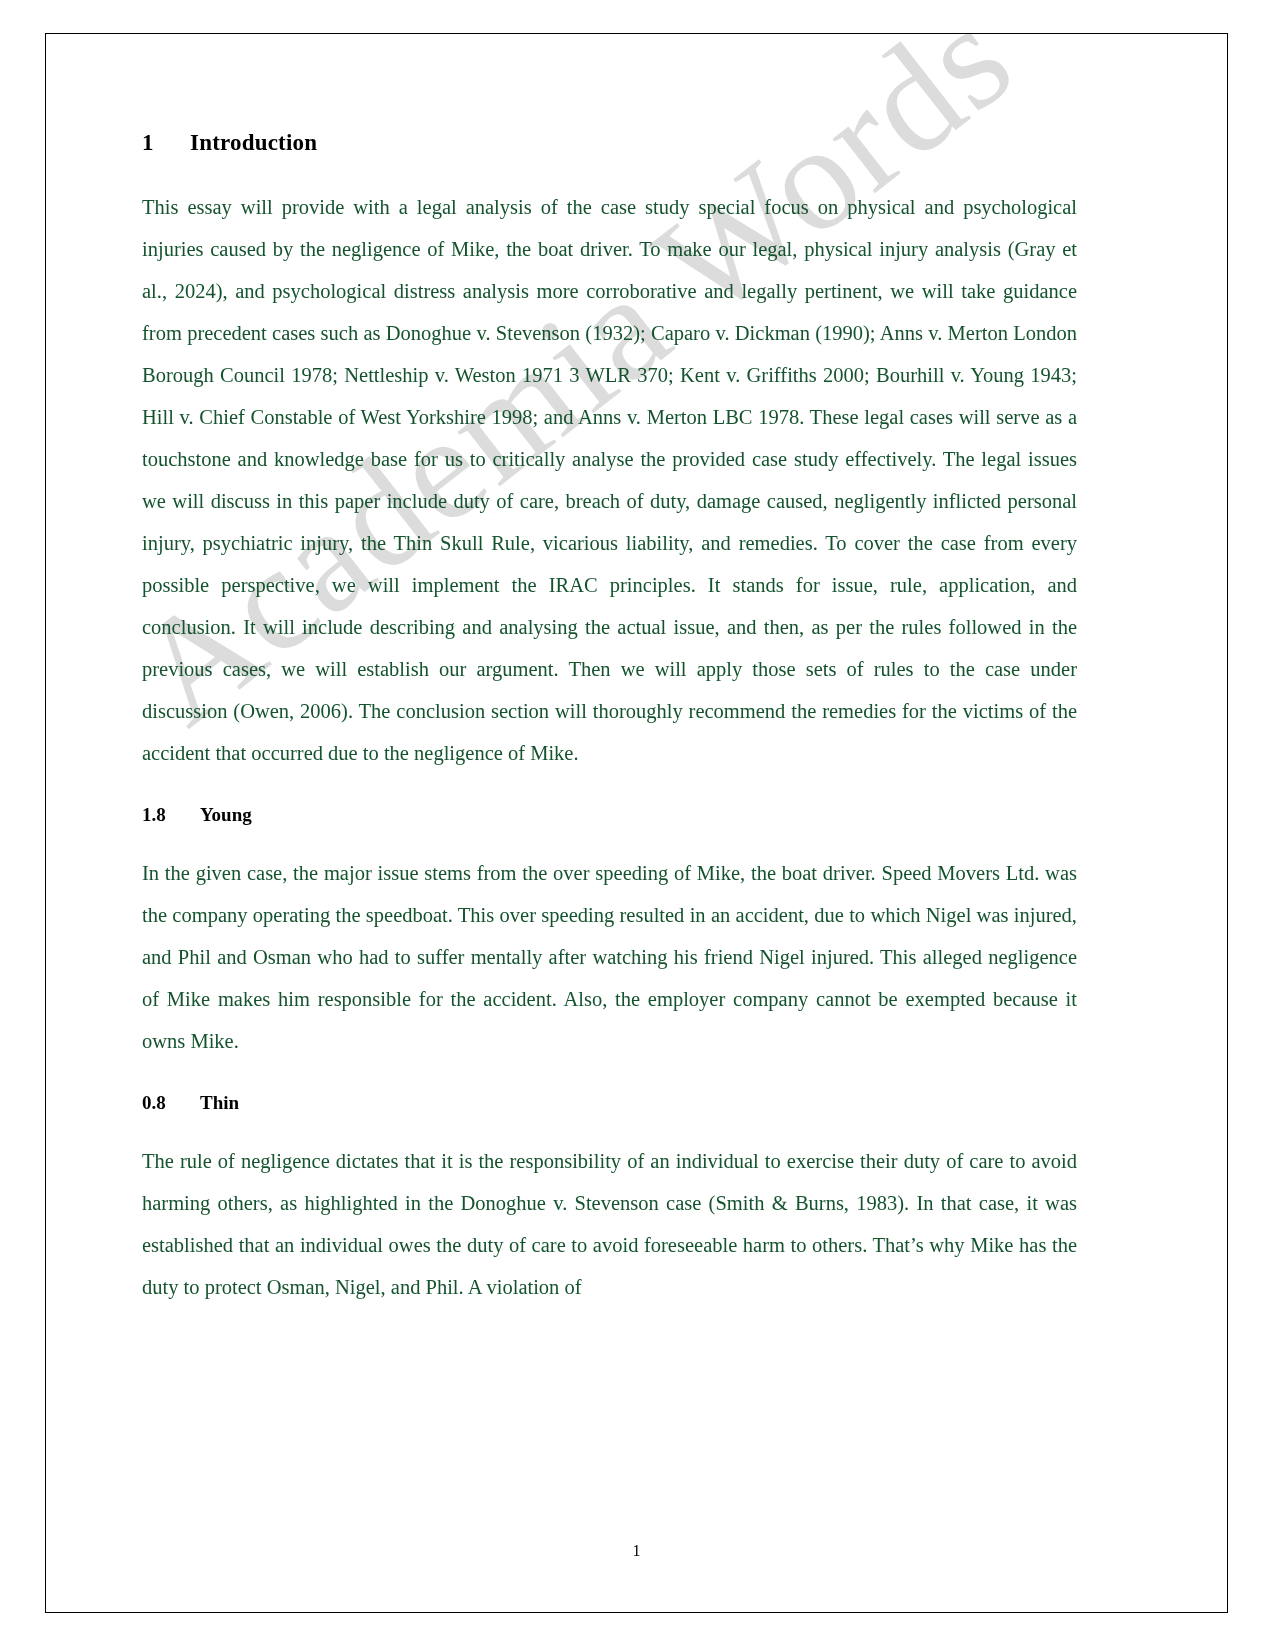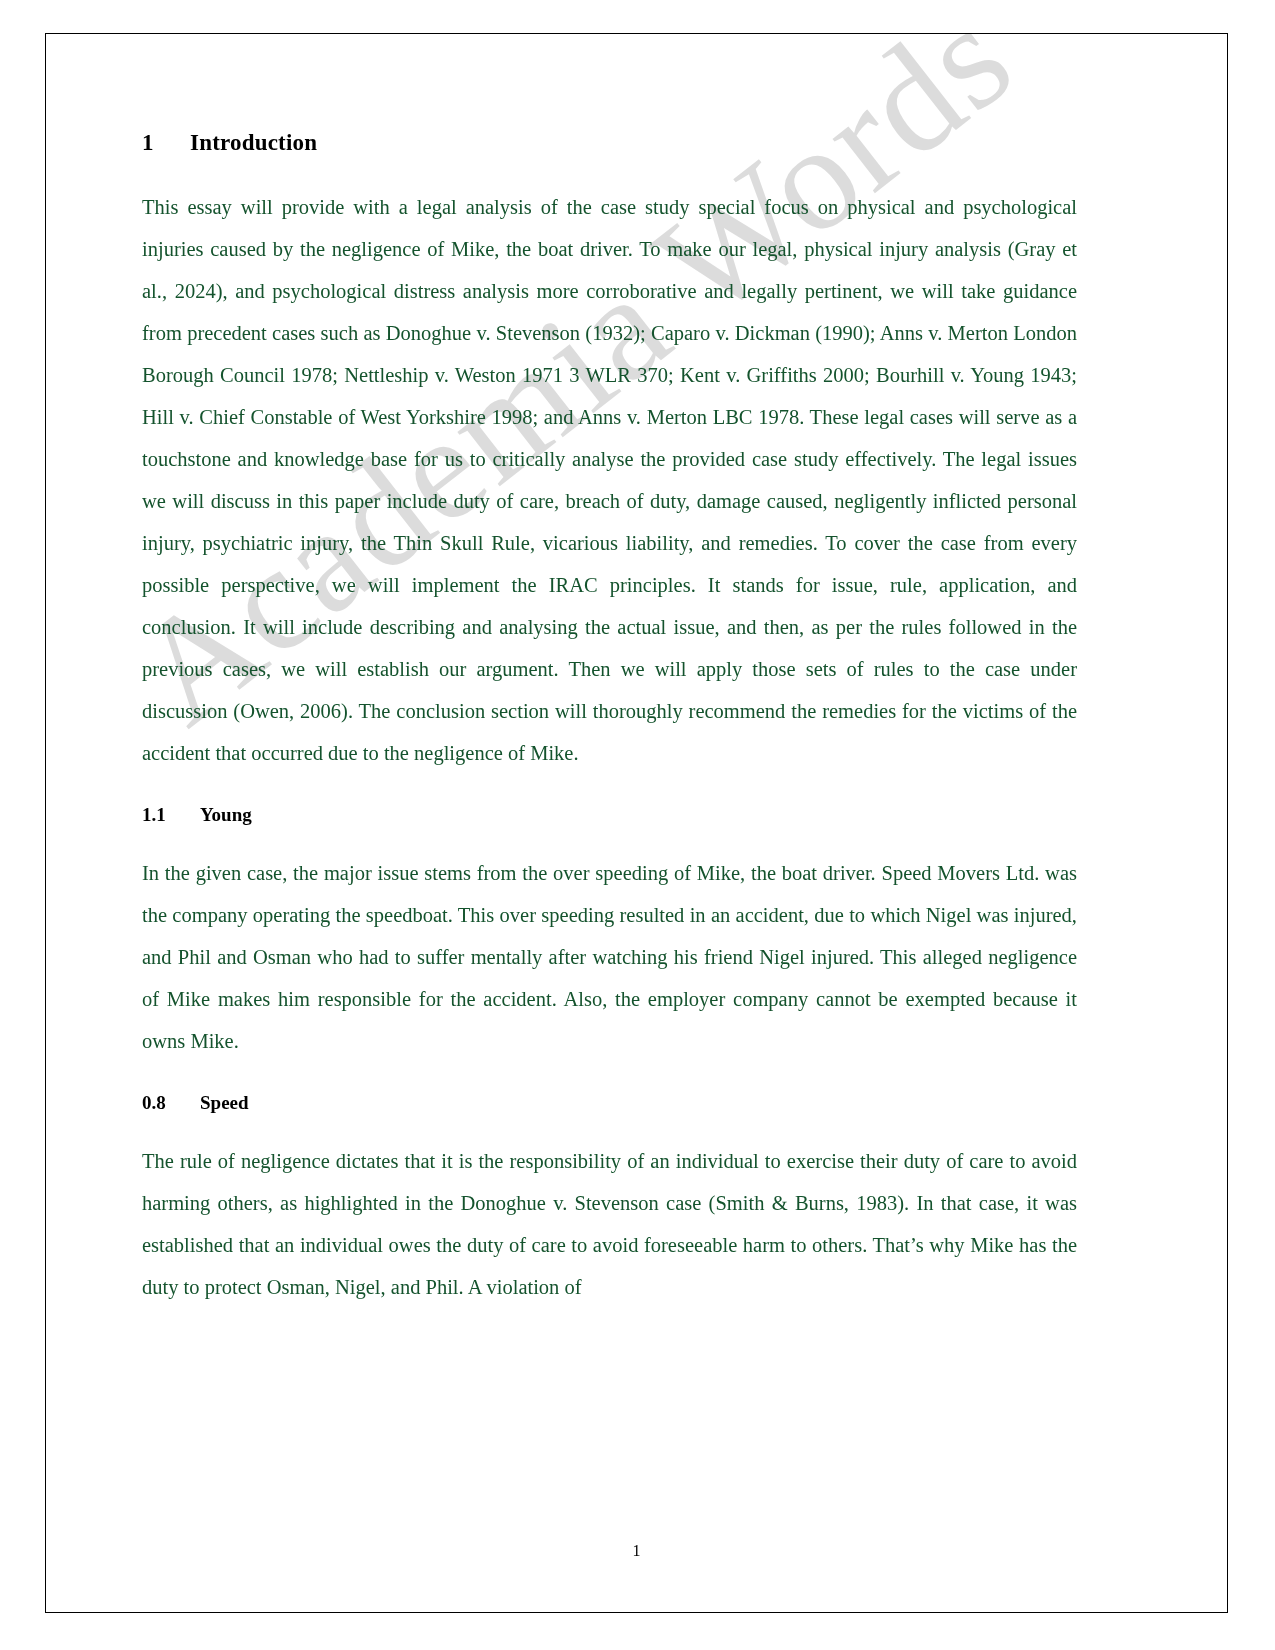--- a/index.html
+++ b/index.html
@@ -102,27 +102,27 @@
 
   <div class="content">
 
     <h1 class="sec">
       <span class="num">1</span><span>Introduction</span>
     </h1>
 
     <p class="body">This essay will provide with a legal analysis of the case study special focus on physical and psychological injuries caused by the negligence of Mike, the boat driver. To make our legal, physical injury analysis (Gray et al., 2024), and psychological distress analysis more corroborative and legally pertinent, we will take guidance from precedent cases such as Donoghue v. Stevenson (1932); Caparo v. Dickman (1990); Anns v. Merton London Borough Council 1978; Nettleship v. Weston 1971 3 WLR 370; Kent v. Griffiths 2000; Bourhill v. Young 1943; Hill v. Chief Constable of West Yorkshire 1998; and Anns v. Merton LBC 1978. These legal cases will serve as a touchstone and knowledge base for us to critically analyse the provided case study effectively. The legal issues we will discuss in this paper include duty of care, breach of duty, damage caused, negligently inflicted personal injury, psychiatric injury, the Thin Skull Rule, vicarious liability, and remedies. To cover the case from every possible perspective, we will implement the IRAC principles. It stands for issue, rule, application, and conclusion. It will include describing and analysing the actual issue, and then, as per the rules followed in the previous cases, we will establish our argument. Then we will apply those sets of rules to the case under discussion (Owen, 2006). The conclusion section will thoroughly recommend the remedies for the victims of the accident that occurred due to the negligence of Mike.</p>
 
     <h2 class="sub">
-      <span class="num">1.1</span><span>Young</span>
+      <span class="num">1.8</span><span>Young</span>
     </h2>
 
     <p class="body">In the given case, the major issue stems from the over speeding of Mike, the boat driver. Speed Movers Ltd. was the company operating the speedboat. This over speeding resulted in an accident, due to which Nigel was injured, and Phil and Osman who had to suffer mentally after watching his friend Nigel injured. This alleged negligence of Mike makes him responsible for the accident. Also, the employer company cannot be exempted because it owns Mike.</p>
 
     <h2 class="sub">
-      <span class="num">0.8</span><span>Speed</span>
+      <span class="num">0.8</span><span>Thin</span>
     </h2>
 
     <p class="body">The rule of negligence dictates that it is the responsibility of an individual to exercise their duty of care to avoid harming others, as highlighted in the Donoghue v. Stevenson case (Smith &amp; Burns, 1983). In that case, it was established that an individual owes the duty of care to avoid foreseeable harm to others. That’s why Mike has the duty to protect Osman, Nigel, and Phil. A violation of</p>
 
   </div>
 
   <div class="pagenum">1</div>
 
 </div>
 

